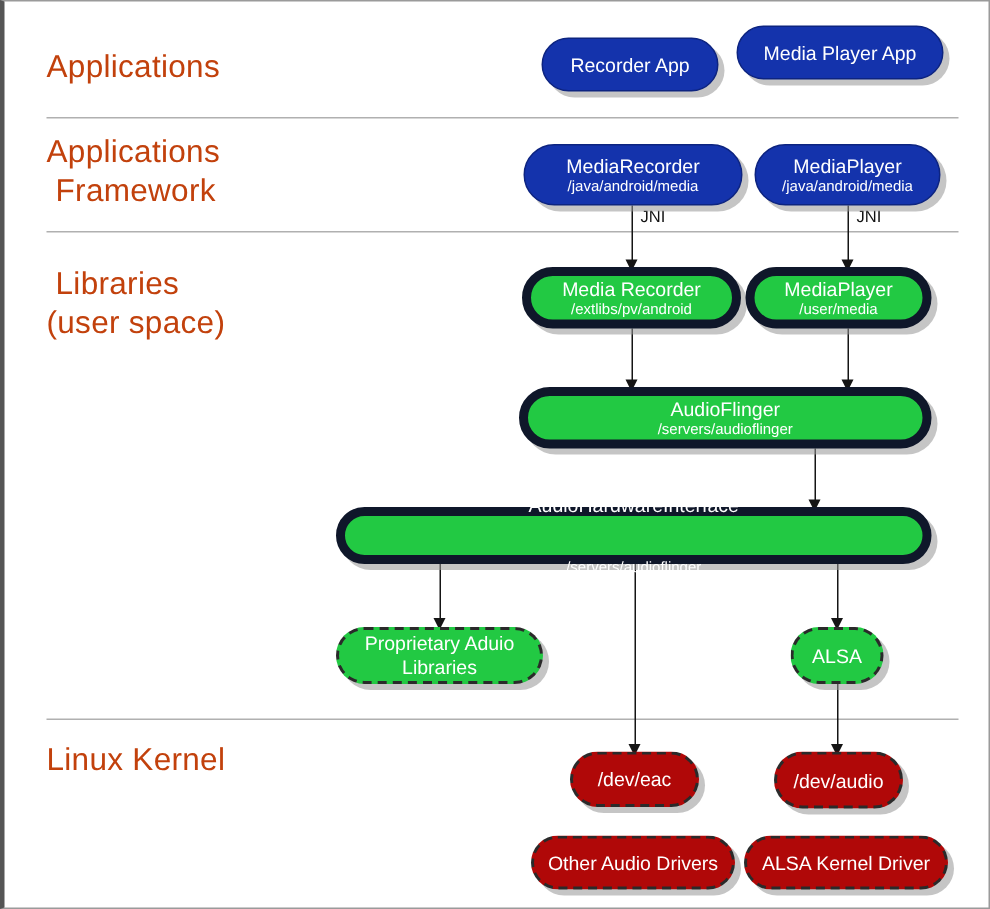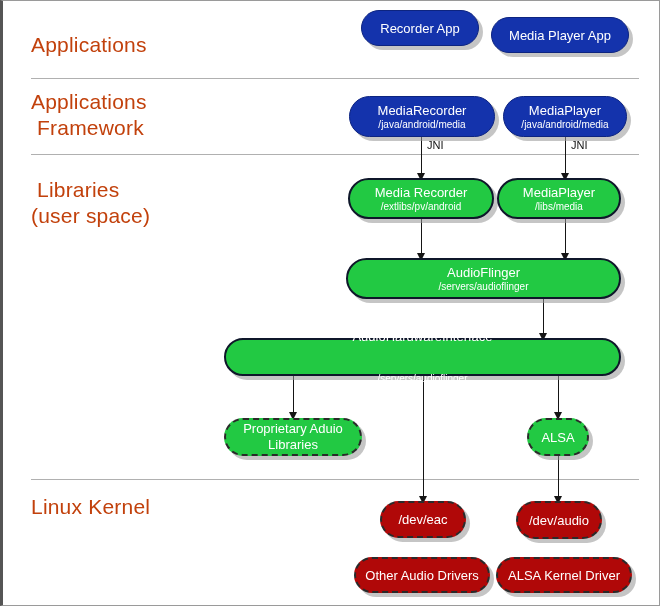--- a/index.html
+++ b/index.html
@@ -60,21 +60,21 @@
     white-space: nowrap;
   }
   .node .sub {
     font-size: 10px;
     line-height: 12px;
     white-space: nowrap;
   }
   .node.two-line .title { line-height: 16px; }
 
   .node.blue  { background: #1433ac; border: 1px solid #0d2480; }
-  .node.green { background: #22c943; border: 2px solid #0f172a; }
+  .node.green { background: #22c943; border: 6px solid #0f172a; }
   .node.red   { background: #b00808; border: 1px solid #7e0404; }
 
   .node.dashed { border: 2px dashed #3b3b3b; }
   .node.green.dashed { border-color: #2a2a2a; }
   .node.red.dashed   { border-color: #2a2a2a; }
 
   
   .vline {
     position: absolute;
     width: 0;
@@ -140,21 +140,21 @@
 
   <div class="vline" style="left:420px; top:375px; height:124px;"></div>
   <div class="arrowhead" style="left:416px; top:495px;"></div>
 
   <div class="vline" style="left:555px; top:375px; height:40px;"></div>
   <div class="arrowhead" style="left:551px; top:411px;"></div>
 
   <div class="vline" style="left:555px; top:455px; height:44px;"></div>
   <div class="arrowhead" style="left:551px; top:495px;"></div>
 
-  <div class="node blue" style="left:358px; top:9px; width:118px; height:36px;">
+  <div class="node blue" style="left:358px; top:24px; width:118px; height:36px;">
     <span class="title">Recorder App</span>
   </div>
 
   <div class="node blue" style="left:488px; top:16px; width:138px; height:36px;">
     <span class="title">Media Player App</span>
   </div>
 
   <div class="node blue two-line" style="left:346px; top:95px; width:146px; height:41px;text-align:right;">
     <span class="title">MediaRecorder</span>
     <span class="sub">/java/android/media</span>
@@ -165,21 +165,21 @@
     <span class="sub">/java/android/media</span>
   </div>
 
   <div class="node green two-line" style="left:345px; top:177px; width:146px; height:41px;">
     <span class="title">Media Recorder</span>
     <span class="sub">/extlibs/pv/android</span>
   </div>
 
   <div class="node green two-line" style="left:494px; top:177px; width:124px; height:41px;">
     <span class="title">MediaPlayer</span>
-    <span class="sub">/libs/media</span>
+    <span class="sub">/user/media</span>
   </div>
 
   <div class="node green two-line" style="left:343px; top:257px; width:275px; height:41px;">
     <span class="title">AudioFlinger</span>
     <span class="sub">/servers/audioflinger</span>
   </div>
 
   <div class="node green two-line" style="left:221px; top:337px; width:397px; height:38px;gap:28px;">
     <span class="title">AudioHardwareInterface</span>
     <span class="sub">/servers/audioflinger</span>

